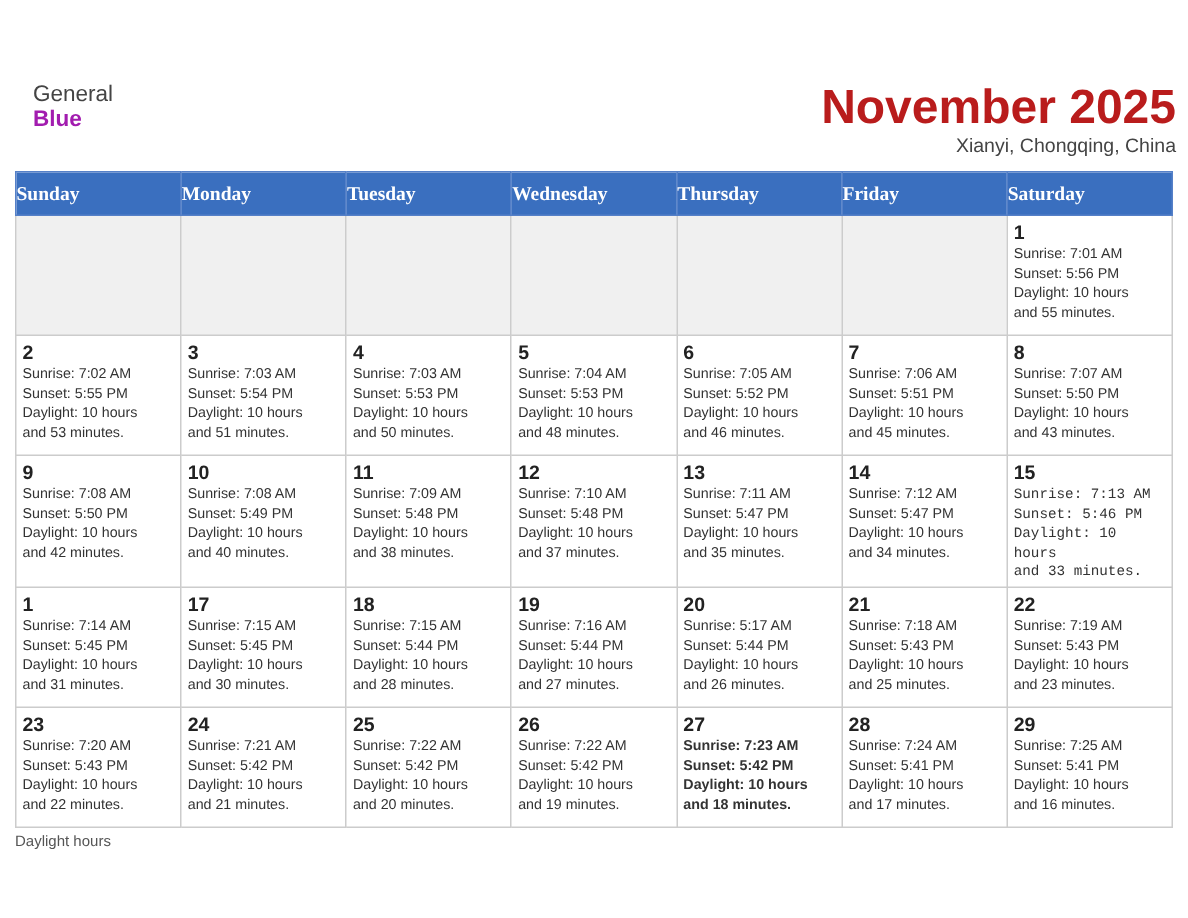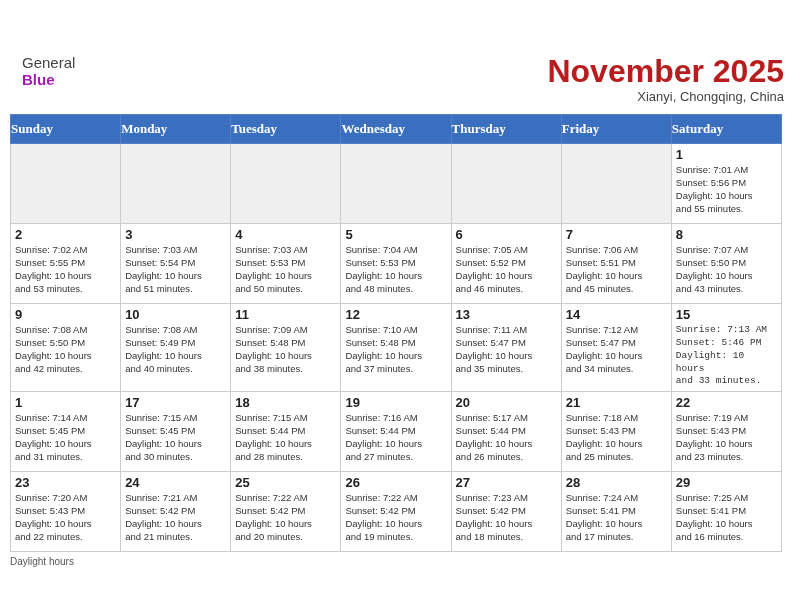--- a/index.html
+++ b/index.html
@@ -312,21 +312,21 @@
           </td>
           <td>
             <span class="day-number">26</span>
             <div class="day-info" style="white-space: pre-line;">Sunrise: 7:22 AM
 Sunset: 5:42 PM
 Daylight: 10 hours
 and 19 minutes.</div>
           </td>
           <td>
             <span class="day-number">27</span>
-            <div class="day-info" style="white-space: pre-line;">Sunrise: 7:23 AM
+            <div class="day-info" style="white-space: pre-line; font-weight: bold;">Sunrise: 7:23 AM
 Sunset: 5:42 PM
 Daylight: 10 hours
 and 18 minutes.</div>
           </td>
           <td>
             <span class="day-number">28</span>
             <div class="day-info" style="white-space: pre-line;">Sunrise: 7:24 AM
 Sunset: 5:41 PM
 Daylight: 10 hours
 and 17 minutes.</div>

